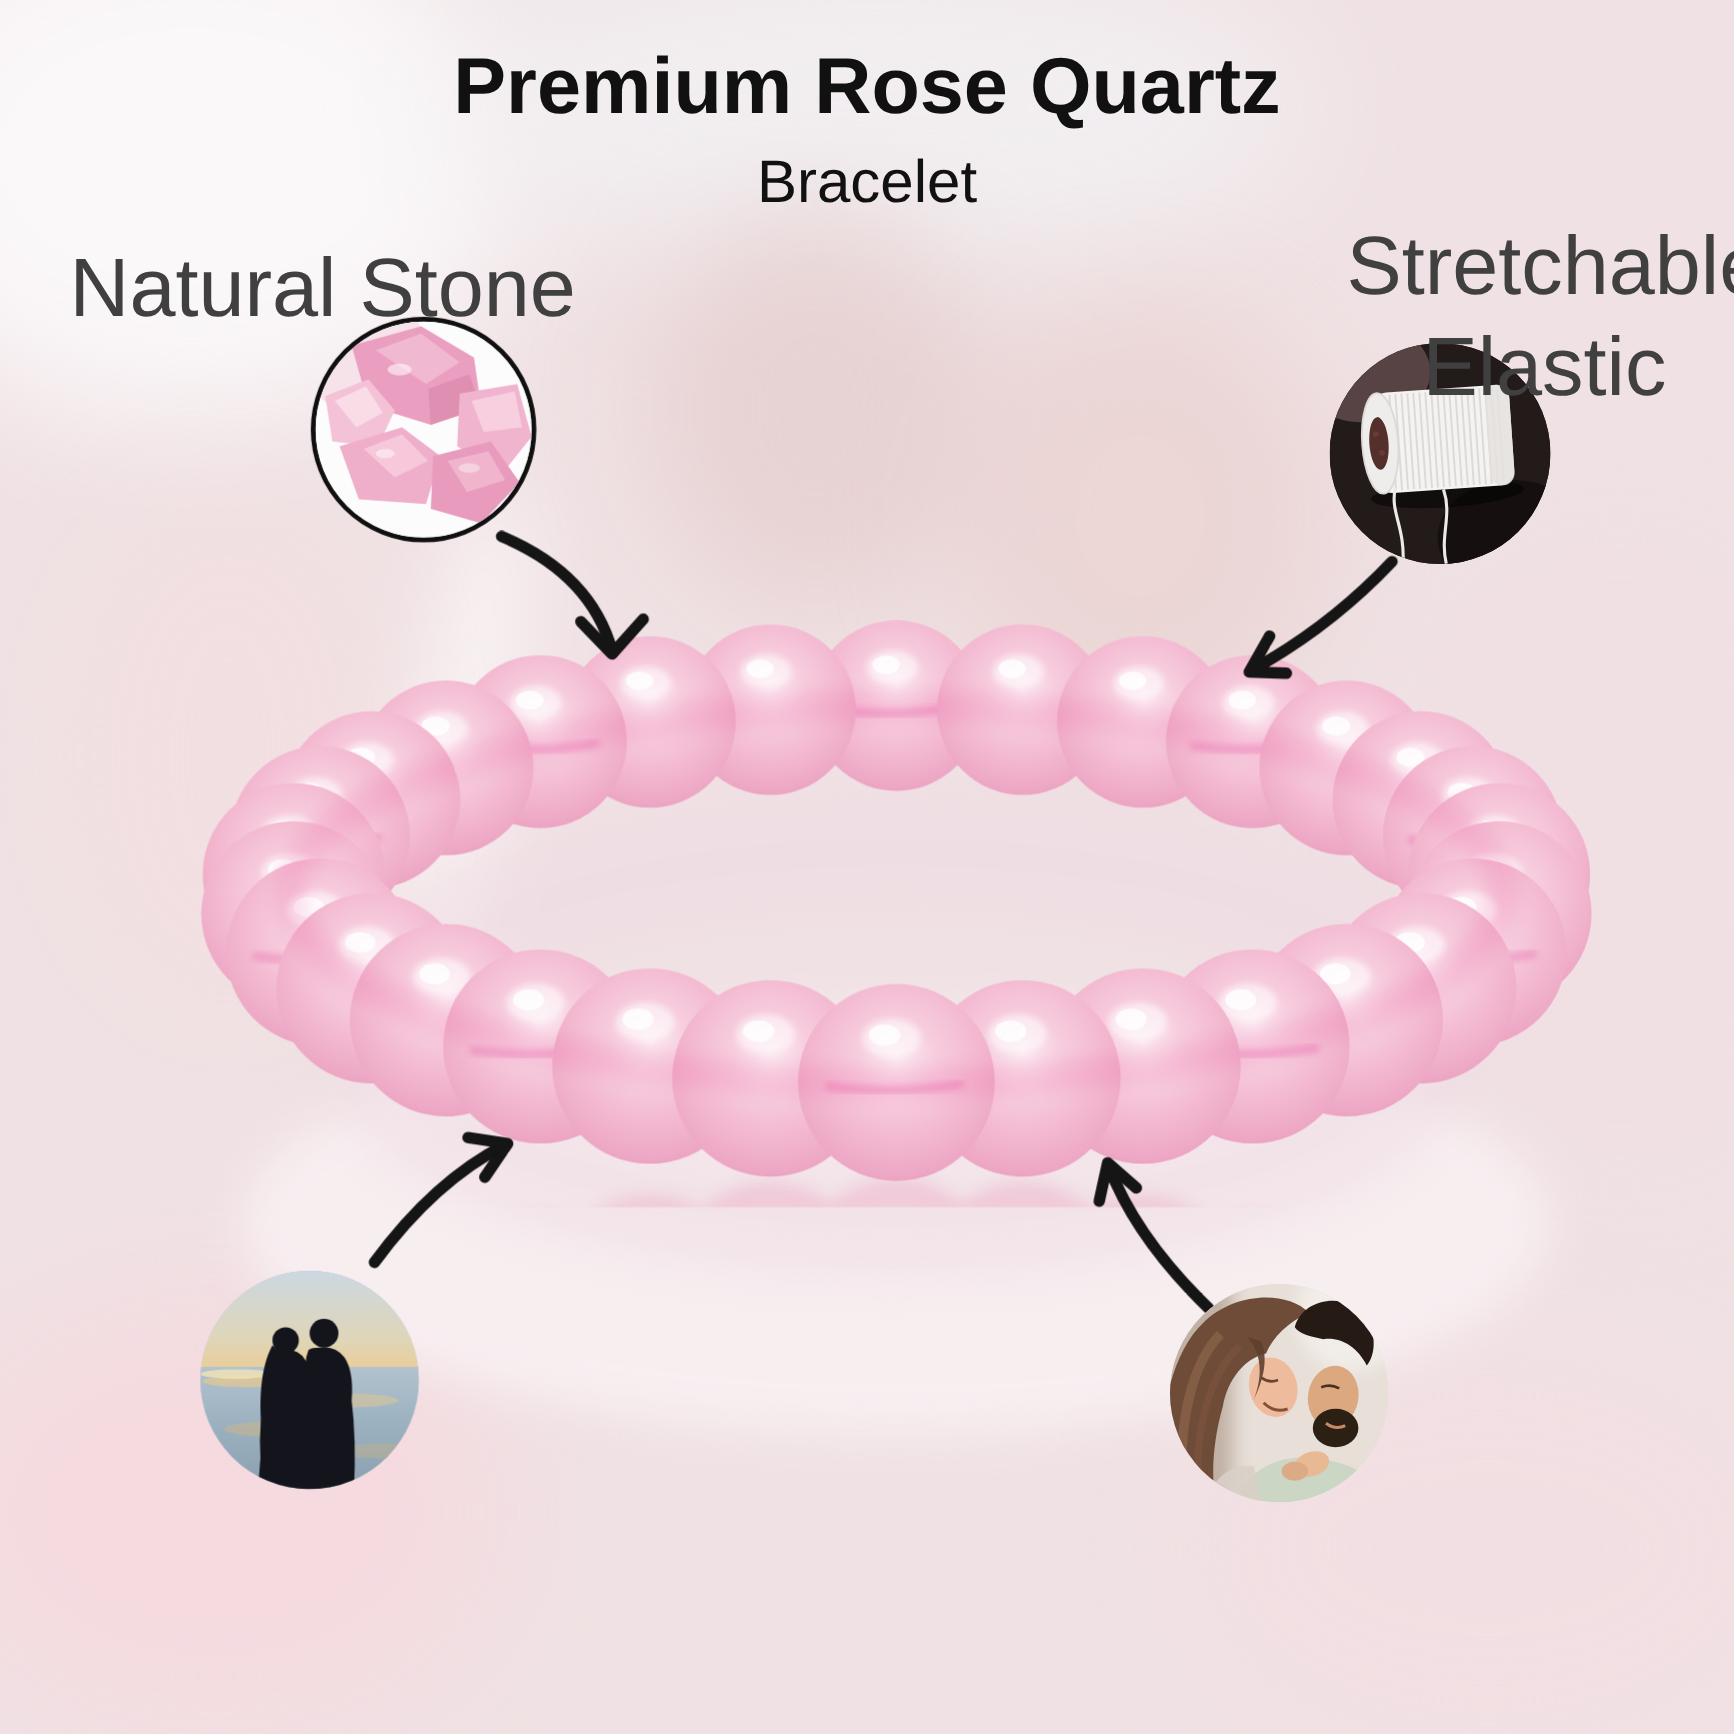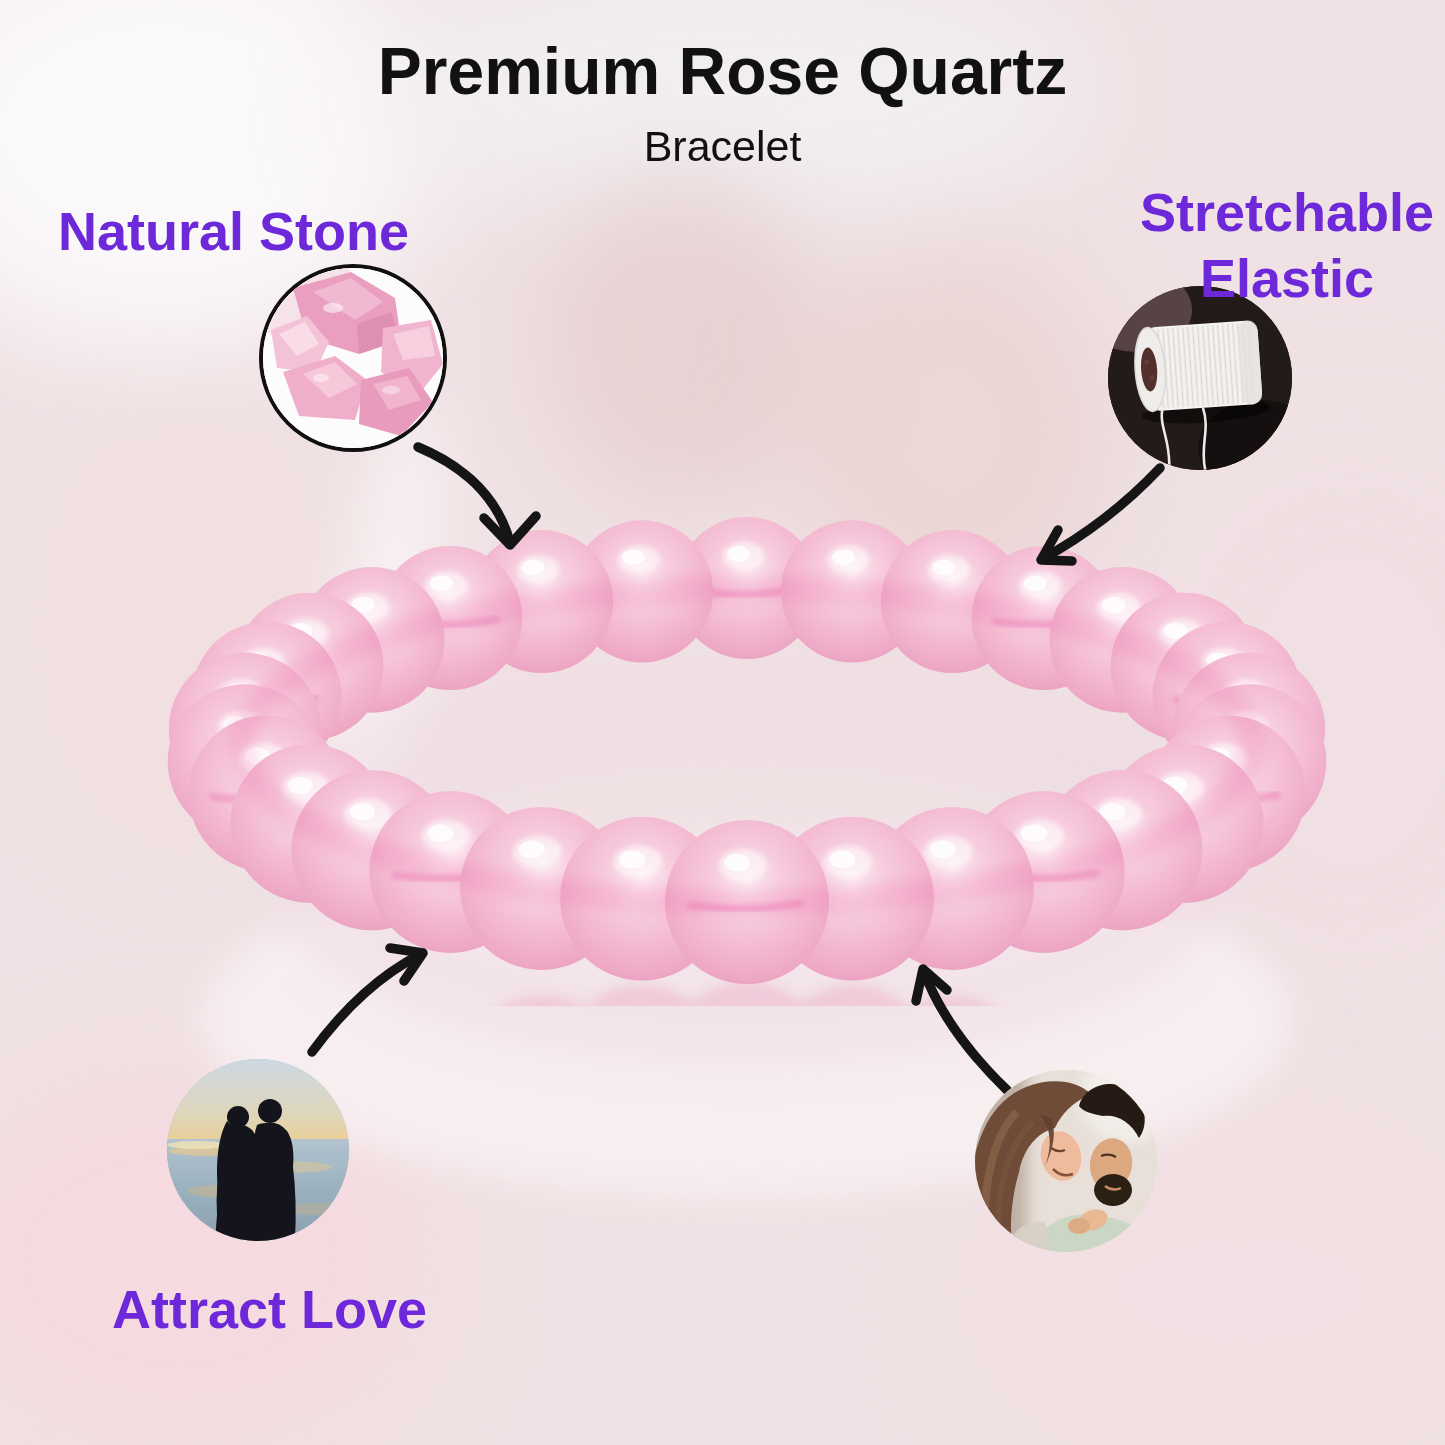--- a/index.html
+++ b/index.html
@@ -18,23 +18,23 @@
   .b6{left:-60px;top:1080px;width:480px;height:360px;background:rgba(246,216,222,.8);filter:blur(55px);}
   .b7{left:980px;top:1120px;width:520px;height:340px;background:rgba(243,222,226,.8);filter:blur(55px);}
   .b8{left:330px;top:400px;width:90px;height:520px;background:rgba(255,255,255,.55);filter:blur(32px);transform:rotate(10deg);}
   .b9{left:60px;top:420px;width:260px;height:420px;background:rgba(244,221,224,.6);filter:blur(48px);}
 
   .scene{position:absolute;left:0;top:0;z-index:1;}
 
   .main-title{position:absolute;left:0;top:36px;width:100%;text-align:center;
     font-size:66px;font-weight:700;line-height:1.08;z-index:3;}
   .sub-title{position:absolute;left:0;top:122px;width:100%;text-align:center;
-    font-size:43px;font-weight:400;z-index:3;}
-
-  .callout-label{position:absolute;font-size:54px;font-weight:700;color:#6d28d9;z-index:3;}
+    font-size:50px;font-weight:400;z-index:3;}
+
+  .callout-label{position:absolute;font-size:69px;font-weight:400;color:#404040;z-index:3;}
   .lbl-stone{left:58px;top:200px;}
   .lbl-elastic{left:1122px;top:180px;width:330px;text-align:center;line-height:1.22;}
   .lbl-attract{left:112px;top:1278px;}
   .lbl-harmony{left:945px;top:1252px;width:312px;text-align:left;line-height:1.3;}
 
   .photo-circle{position:absolute;border-radius:50%;overflow:hidden;z-index:2;}
   .pc-stone{left:259px;top:264px;width:180px;height:180px;border:4px solid #101010;background:#fff;}
   .pc-elastic{left:1108px;top:286px;width:184px;height:184px;background:#231b19;}
   .pc-attract{left:167px;top:1059px;width:182px;height:182px;background:#a8bccb;}
   .pc-harmony{left:975px;top:1070px;width:182px;height:182px;background:#e7dfd8;}
@@ -449,21 +449,20 @@
       <path d="M 1007 1090 Q 947 1032 924 972"></path>
       <path d="M 916 1001 L 923 969 L 947 990"></path>
     </g>
   </svg>
 
   <div class="main-title">Premium Rose Quartz</div>
   <div class="sub-title">Bracelet</div>
 
   <div class="callout-label lbl-stone">Natural Stone</div>
   <div class="callout-label lbl-elastic">Stretchable Elastic</div>
-  <div class="callout-label lbl-attract">Attract Love</div>
 
   <div class="photo-circle pc-stone">
     <svg width="180" height="180" viewBox="0 0 180 180">
       <rect width="180" height="180" fill="#fdfcfc"></rect>
       <circle cx="40" cy="26" r="52" fill="#f6e3ea"></circle>
       <path d="M30,20 L88,4 L132,30 L138,72 L96,86 L44,70 Z" fill="#eb9fc0"></path>
       <path d="M50,24 L88,10 L120,34 L92,52 Z" fill="#f2bad3" opacity="0.9"></path>
       <path d="M96,86 L138,72 L128,44 L94,56 Z" fill="#df8fb2"></path>
       <path d="M120,60 L168,52 L180,96 L156,126 L118,104 Z" fill="#f0b4ce"></path>
       <path d="M130,66 L166,58 L172,88 L140,92 Z" fill="#f7cfdf"></path>

